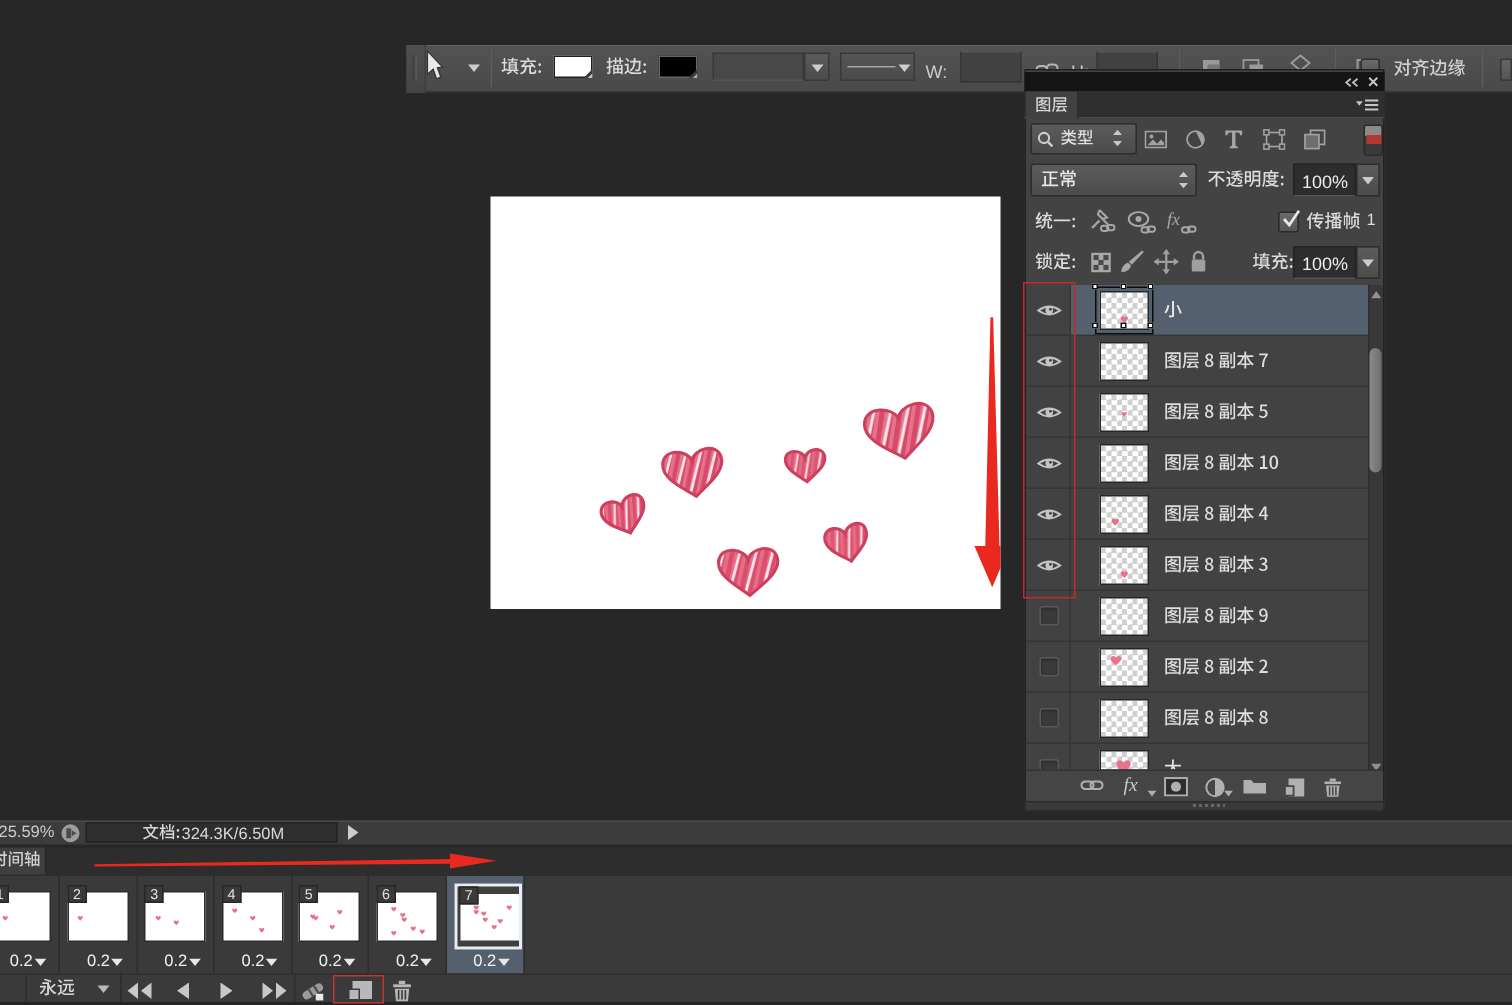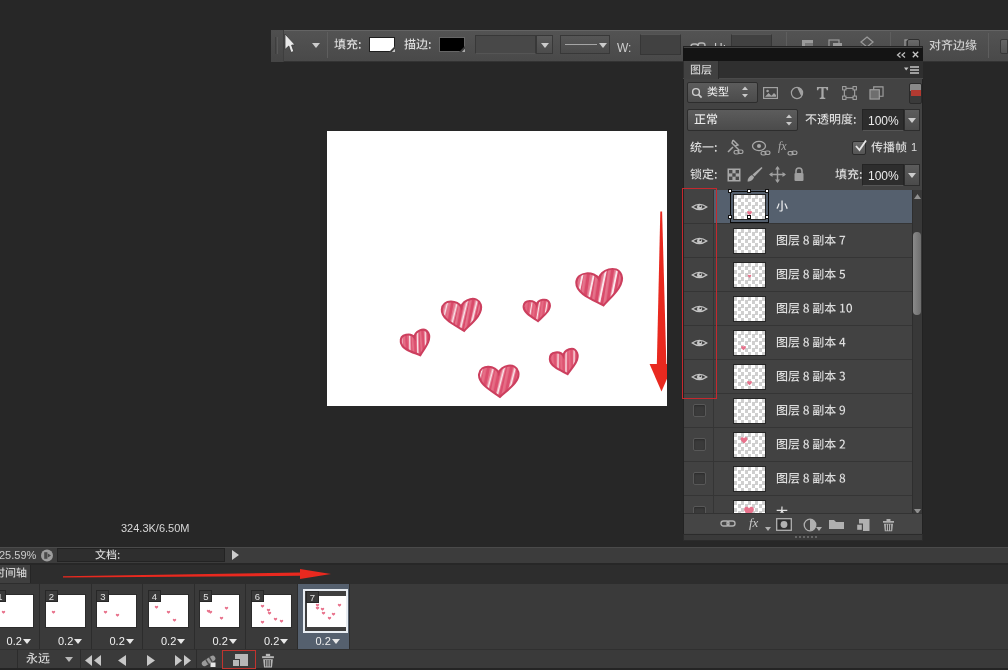--- a/index.html
+++ b/index.html
@@ -471,21 +471,21 @@
 <div class="abs" style="left:-1px;top:549px;width:40px;height:12px;color:#ccc;font-size:11px;">25.59%</div>
 <svg class="abs" style="left:40px;top:549px" width="14" height="13" viewBox="0 0 14 13">
       <circle cx="7" cy="6.5" r="6" fill="#9d9d9d"></circle>
       <rect x="4.2" y="3.2" width="3.2" height="6.6" fill="#4a4a4a"></rect>
       <path d="M7.8 4.5 L11 6.5 L7.8 8.5 Z" fill="#4a4a4a"></path>
     </svg>
 <div class="abs" style="left:57px;top:548px;width:168px;height:14px;background:#2e2e2e;border:1px solid #232323;"></div>
 <svg style="position:absolute;left:95px;top:549px" width="27" height="15" viewBox="0 0 27 15">
       <path d="M4.6 0.6C4.9 1.2 5.2 1.8 5.3 2.3H0.5V3.3H2.2C2.9 4.9 3.7 6.3 4.8 7.5C3.6 8.4 2.1 9.1 0.3 9.6C0.5 9.8 0.9 10.3 1.0 10.6C2.8 10.0 4.3 9.3 5.5 8.2C6.7 9.3 8.2 10.0 10.0 10.5C10.2 10.2 10.5 9.8 10.7 9.6C9.0 9.1 7.5 8.4 6.3 7.5C7.4 6.3 8.2 5.0 8.8 3.3H10.5V2.3H5.5L6.5 2.0C6.4 1.5 6.0 0.8 5.7 0.3ZM5.6 6.7C4.6 5.8 3.8 4.6 3.3 3.3H7.6C7.1 4.7 6.4 5.8 5.6 6.7Z M20.3 1.1C20.1 1.9 19.6 3.1 19.2 3.8L20.1 4.0C20.5 3.3 20.9 2.3 21.3 1.4ZM15.3 1.4C15.7 2.2 16.1 3.3 16.3 3.9L17.1 3.6C17.0 2.9 16.5 1.9 16.1 1.1ZM13.0 0.4V2.7H11.5V3.7H12.9C12.5 5.1 11.9 6.7 11.3 7.7C11.4 7.9 11.6 8.3 11.8 8.6C12.2 7.9 12.7 6.9 13.0 5.7V10.6H14.0V5.4C14.3 5.9 14.7 6.5 14.8 6.9L15.4 6.1C15.2 5.8 14.3 4.5 14.0 4.1V3.7H15.3V2.7H14.0V0.4ZM15.1 8.9V9.9H20.1V10.5H21.1V4.5H18.7V0.4H17.7V4.5H15.3V5.5H20.1V6.7H15.5V7.6H20.1V8.9Z M23.6 5.5C24.1 5.5 24.5 5.1 24.5 4.6C24.5 4.1 24.1 3.7 23.6 3.7C23.2 3.7 22.8 4.1 22.8 4.6C22.8 5.1 23.2 5.5 23.6 5.5ZM23.6 9.8C24.1 9.8 24.5 9.4 24.5 8.9C24.5 8.4 24.1 8.0 23.6 8.0C23.2 8.0 22.8 8.4 22.8 8.9C22.8 9.4 23.2 9.8 23.6 9.8Z" fill="#d8d8d8"></path>
     </svg>
-<div class="abs" style="left:121px;top:522px;width:90px;height:12px;color:#d8d8d8;font-size:11px;">324.3K/6.50M</div>
+<div class="abs" style="left:121px;top:550px;width:90px;height:12px;color:#d8d8d8;font-size:11px;">324.3K/6.50M</div>
 <svg class="abs" style="left:231px;top:550px" width="8" height="10">
       <path d="M1 0 L8 5 L1 10 Z" fill="#ccc"></path>
     </svg>
 <div class="abs" style="left:0;top:565px;width:1008px;height:19px;background:#2d2d2d;"></div>
 <div class="abs" style="left:0;top:565px;width:31px;height:18px;background:#3f3f3f;border-right:1px solid #252525;overflow:hidden;"></div>
 <div class="abs" style="left:-6px;top:566px;width:40px;height:17px;overflow:hidden;">
       <svg style="position:absolute;left:0px;top:1px" width="35" height="15" viewBox="0 0 35 15">
         <path d="M5.1 4.8C5.7 5.7 6.4 6.8 6.8 7.4L7.7 6.9C7.3 6.3 6.6 5.2 6.0 4.4ZM3.4 5.3V7.6H1.8V5.3ZM3.4 4.4H1.8V2.2H3.4ZM0.8 1.3V9.4H1.8V8.6H4.4V1.3ZM8.3 0.5V2.5H4.9V3.6H8.3V9.1C8.3 9.4 8.2 9.4 8.0 9.4C7.8 9.4 7.0 9.4 6.1 9.4C6.3 9.7 6.4 10.2 6.5 10.5C7.6 10.5 8.3 10.4 8.8 10.3C9.2 10.1 9.4 9.8 9.4 9.1V3.6H10.6V2.5H9.4V0.5Z M11.9 2.9V10.6H13.0V2.9ZM12.1 1.0C12.6 1.5 13.1 2.2 13.4 2.7L14.3 2.1C14.0 1.6 13.4 1.0 12.9 0.5ZM15.3 6.5H17.7V7.8H15.3ZM15.3 4.4H17.7V5.6H15.3ZM14.4 3.5V8.6H18.7V3.5ZM14.8 1.0V2.0H20.1V9.4C20.1 9.6 20.1 9.6 19.9 9.6C19.8 9.6 19.3 9.6 18.9 9.6C19.1 9.9 19.2 10.3 19.2 10.5C19.9 10.5 20.4 10.5 20.7 10.4C21.1 10.2 21.2 9.9 21.2 9.4V1.0Z M28.0 6.7H29.2V9.0H28.0ZM28.0 5.8V3.7H29.2V5.8ZM31.3 6.7V9.0H30.1V6.7ZM31.3 5.8H30.1V3.7H31.3ZM29.1 0.4V2.8H27.0V10.6H28.0V10.0H31.3V10.5H32.3V2.8H30.2V0.4ZM22.9 6.1C23.0 6.0 23.3 6.0 23.7 6.0H24.7V7.4L22.4 7.8L22.6 8.8L24.7 8.4V10.5H25.6V8.2L26.7 8.0L26.6 7.1L25.6 7.2V6.0H26.6V5.0H25.6V3.4H24.7V5.0H23.8C24.1 4.3 24.4 3.5 24.6 2.6H26.6V1.6H24.9C25.0 1.3 25.0 0.9 25.1 0.6L24.1 0.4C24.0 0.8 24.0 1.2 23.9 1.6H22.5V2.6H23.6C23.4 3.4 23.2 4.1 23.1 4.4C22.9 4.8 22.8 5.2 22.6 5.2C22.7 5.5 22.8 5.9 22.9 6.1Z" fill="#d0d0d0"></path>
       </svg>
     </div>

